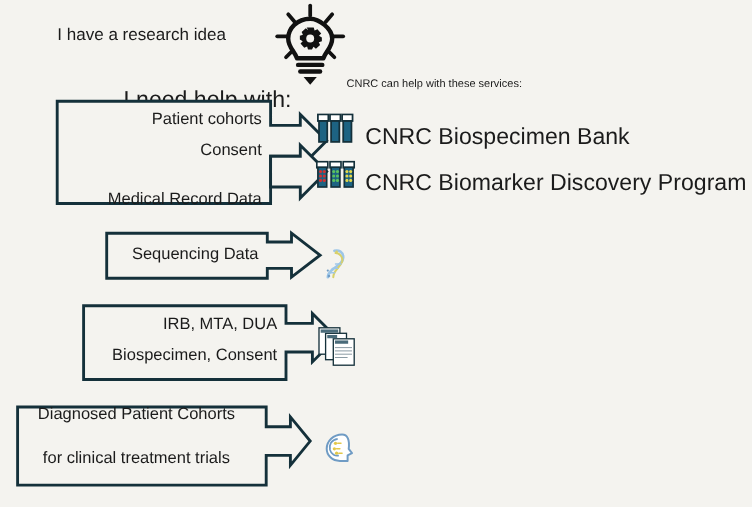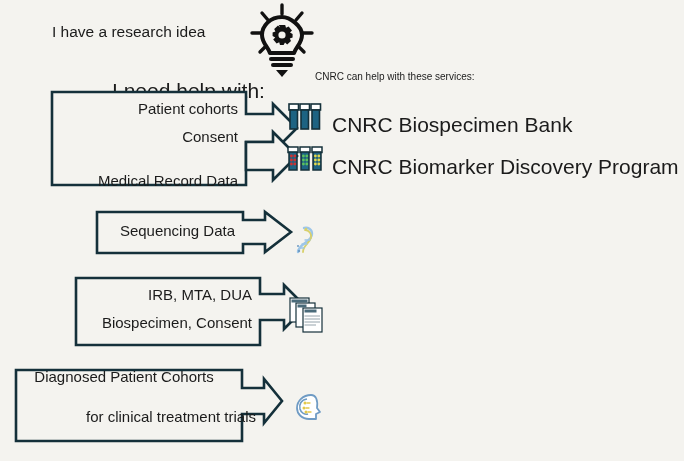--- a/index.html
+++ b/index.html
@@ -232,21 +232,21 @@
   </div>
 
   <div class="callout" style="left:14px; top:368px;">
     <svg width="270" height="76" viewBox="0 0 270 76">
       <path class="shape" d="
         M2,2 L228,2
         L228,20 L250,20 L250,11 L268,33 L250,55 L250,46 L228,46
         L228,73 L2,73 Z"></path>
     </svg>
     <div class="callout-text" style="left:0; width:220px; top:0; text-align:center;">Diagnosed Patient Cohorts</div>
-    <div class="callout-text" style="left:0; width:220px; top:40px; text-align:center;padding-left:47px;">for clinical treatment trials</div>
+    <div class="callout-text" style="left:0; width:220px; top:40px; text-align:center;">for clinical treatment trials</div>
   </div>
 
   <div class="service-icon" style="left:294px; top:391px;">
     <svg width="32" height="32" viewBox="0 0 32 32">
       <path d="M17 4 C 9 4, 3 10, 3 17 C 3 23, 8 28, 15 28
                L 22 28 L 22 23 L 26 21 L 23 17
                C 24 9, 22 4, 17 4 Z" fill="#ffffff" stroke="#6f9bc4" stroke-width="1.8" stroke-linejoin="round"></path>
       <path d="M13 8 C 7 9, 5 13, 6 18 C 7 22, 11 24, 14 23" fill="none" stroke="#6f9bc4" stroke-width="1.6"></path>
       <g fill="#e3c84a">
         <circle cx="11" cy="12" r="1.5"></circle>

